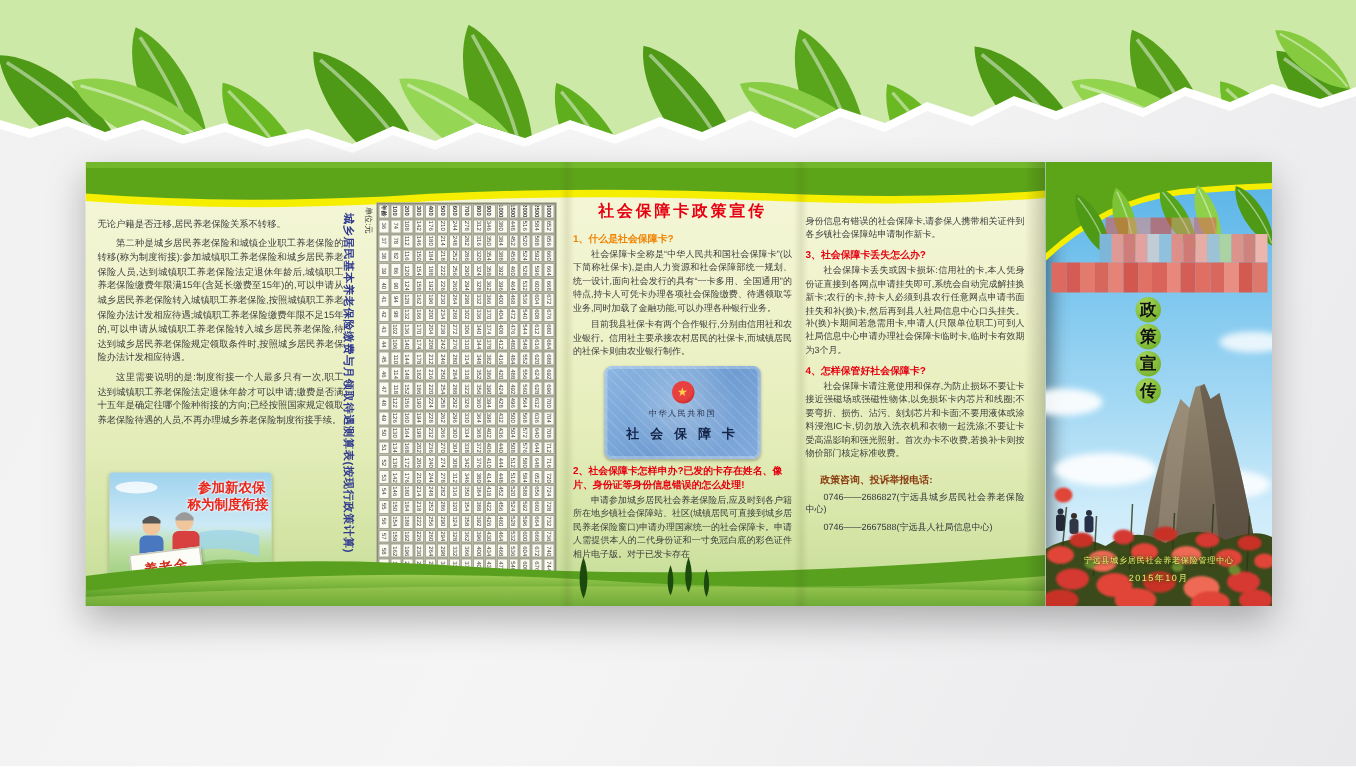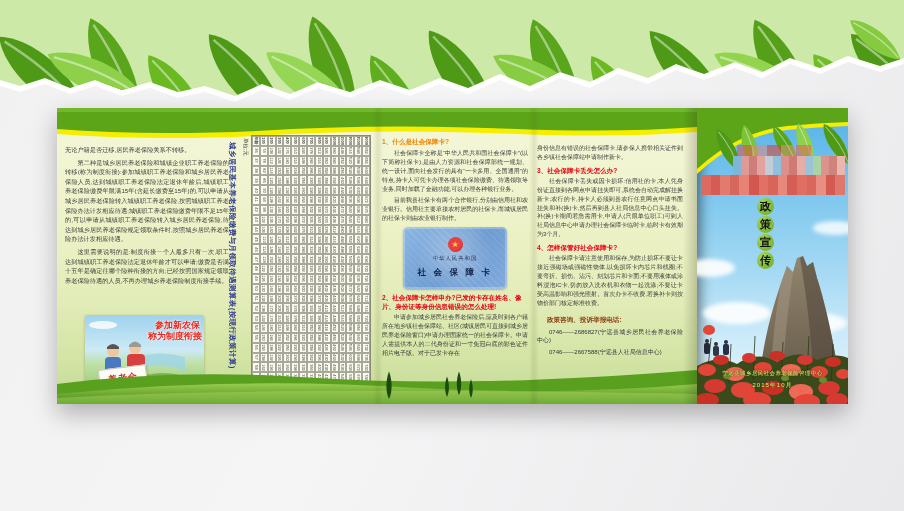--- a/index.html
+++ b/index.html
@@ -48,22 +48,22 @@
   .vunit{position:absolute;left:192px;top:30px;width:30px;transform:rotate(90deg);transform-origin:0 0;
     font-size:5.4px;color:#333;white-space:nowrap;}
   .tgrid{position:absolute;left:194px;top:27px;width:118px;height:256px;
     display:grid;grid-template-columns:repeat(15,1fr);grid-auto-rows:1fr;
     background:#fbfbf2;border:1px solid #8a8a78;}
   .tcell{border:0.5px solid #a8a896;display:flex;align-items:center;justify-content:center;overflow:hidden;}
   .tcell span{transform:rotate(90deg);font-size:4px;color:#3a3a3a;white-space:nowrap;}
   .tcell.thead span{font-weight:bold;}
 
   
-  #cartoon{position:absolute;left:28px;top:207px;width:119px;height:84px;border-radius:2px;overflow:hidden;
-    background:linear-gradient(180deg,#9fd2ee 0%,#cdeaf6 42%,#bfe0a6 58%,#8cc468 100%);box-shadow:0 1px 3px rgba(0,0,0,.25);}
+  #cartoon{position:absolute;left:16px;top:207px;width:96px;height:84px;border-radius:2px;overflow:hidden;
+    background:linear-gradient(180deg,#9fd2ee 0%,#cdeaf6 42%,#bfe0a6 58%,#8cc468 100%);box-shadow:0 1px 3px rgba(0,0,0,.25);padding-left:12px;}
   .cartoon-head{position:absolute;top:5px;right:4px;text-align:right;color:#e8271d;font-weight:bold;font-size:9px;line-height:1.2;
     text-shadow:0 0 2px #fff,0 0 2px #fff;}
   .cartoon-head .l2{margin-right:-2px;}
   .sign{position:absolute;left:14px;top:52px;width:46px;height:20px;background:#fdfdf8;border:1px solid #c8c8b8;
     transform:rotate(-7deg);display:flex;align-items:center;justify-content:center;box-shadow:1px 1px 2px rgba(0,0,0,.2);}
   .sign span{font-size:9px;font-weight:bold;color:#d03020;letter-spacing:1px;}
 
   
   #ss-card{position:relative;width:104px;height:62px;margin:4px auto 4px;border-radius:5px;
     background:linear-gradient(135deg,#8cb6e2 0%,#6f9dd2 55%,#82aadc 100%);
@@ -1345,20 +1345,21 @@
           </div>
           <div class="tcell">
             <span>680</span>
           </div>
           <div class="tcell">
             <span>748</span>
           </div>
         </div>
 
       <div class="panel" id="middle-panel">
+        <div class="m-title">社会保障卡政策宣传</div>
         <div class="h-orange">1、什么是社会保障卡?</div>
         <p class="indent">社会保障卡全称是“中华人民共和国社会保障卡”(以下简称社保卡),是由人力资源和社会保障部统一规划、统一设计,面向社会发行的具有“一卡多用、全国通用”的特点,持卡人可凭卡办理各项社会保险缴费、待遇领取等业务,同时加载了金融功能,可以办理各种银行业务。</p>
         <p class="indent">目前我县社保卡有两个合作银行,分别由信用社和农业银行。信用社主要承接农村居民的社保卡,而城镇居民的社保卡则由农业银行制作。</p>
         <div id="ss-card">
           <div class="emblem">
               <span>★</span>
             </div>
           <div class="card-country">中华人民共和国</div>
           <div class="card-name">社 会 保 障 卡</div>
         </div>

